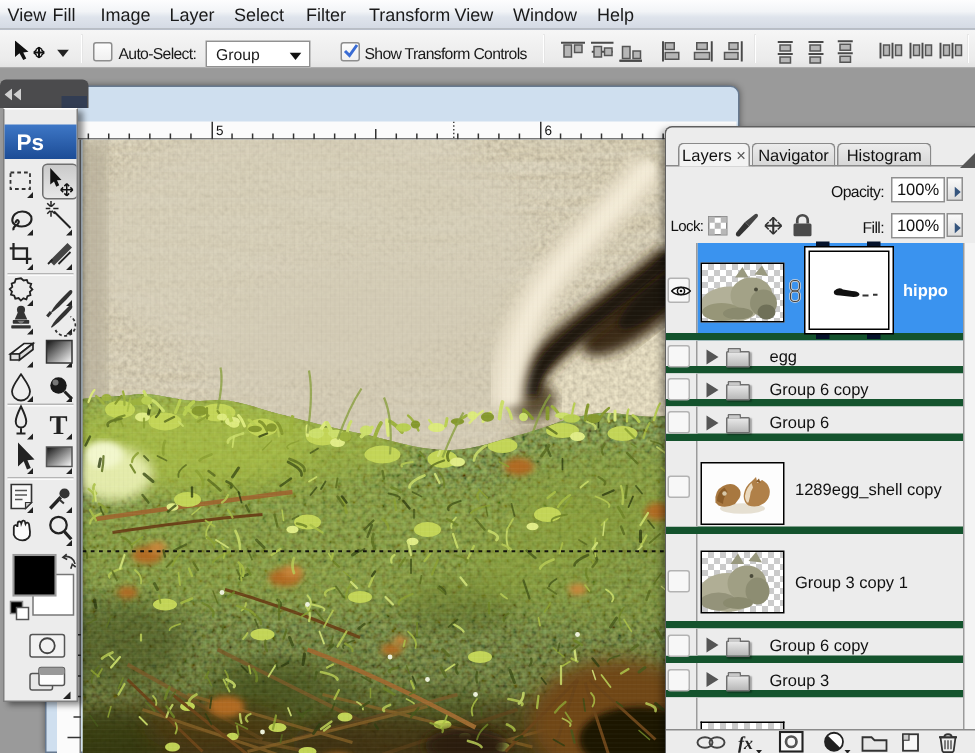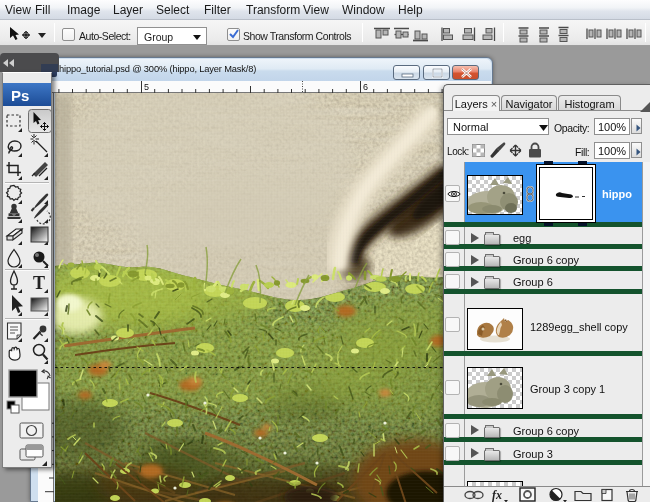--- a/index.html
+++ b/index.html
@@ -198,41 +198,20 @@
       <path d="M169 8 H179 M169 16 H179"></path>
       <path d="M188.5 7.5 H198.5 M188.5 15.5 H198.5"></path>
       <path d="M217 8.5 V19 M225 8.5 V19 M237 8.5 V19 M245 8.5 V19 M257 8.5 V19 M265 8.5 V19"></path>
     </g>
   </svg>
   <div class="vsep" style="left:503px"></div>
   <div class="vsep" style="left:645px"></div>
 </div>
 
 <div id="docwin" class="abs">
-  <div id="doctitle">
-    <div style="position:absolute;left:10px;top:5px;width:15px;height:13px;background:#2e3f63;border-radius:2px"></div>
-    <span class="t">hippo_tutorial.psd @ 300% (hippo, Layer Mask/8)</span>
-    <div class="winbtn" id="btnmin" style="left:361px">
-      <svg class="g" width="27" height="15">
-          <rect x="8" y="8" width="11" height="3" fill="#fff" stroke="#5a6b7f" stroke-width="0.8"></rect>
-        </svg>
-    </div>
-    <div class="winbtn" id="btnmax" style="left:391px">
-      <svg class="g" width="27" height="15">
-          <rect x="9" y="3" width="9" height="8" fill="none" stroke="#fff" stroke-width="2"></rect>
-          <rect x="9" y="3" width="9" height="8" fill="none" stroke="#5a6b7f" stroke-width="0.6"></rect>
-        </svg>
-    </div>
-    <div class="winbtn" id="btnclose" style="left:420px">
-      <svg class="g" width="27" height="15">
-          <path d="M9 3 L18 11 M18 3 L9 11" stroke="#fff" stroke-width="2.6"></path>
-          <path d="M9 3 L18 11 M18 3 L9 11" stroke="#7a2510" stroke-width="0.5"></path>
-        </svg>
-    </div>
-  </div>
   <div id="rulh">
     <svg width="456" height="12" style="position:absolute;left:0;top:0">
       <g stroke="#333" stroke-width="1">
         <path d="M103.5 0 V12 M322.5 0 V12"></path>
         <path d="M212.5 5 V12 M431.5 5 V12"></path>
         <path d="M7.2 8 V12 M20.9 8 V12 M34.5 8 V12 M48.2 8 V12 M61.9 8 V12 M75.6 8 V12 M89.3 8 V12 M116.7 8 V12 M130.4 8 V12 M144.0 8 V12 M157.7 8 V12 M171.4 8 V12 M185.1 8 V12 M198.8 8 V12 M226.2 8 V12 M239.9 8 V12 M253.5 8 V12 M267.2 8 V12 M280.9 8 V12 M294.6 8 V12 M308.3 8 V12 M335.7 8 V12 M349.4 8 V12 M363.0 8 V12 M376.7 8 V12 M390.4 8 V12 M404.1 8 V12 M417.8 8 V12 M445.2 8 V12"></path>
       </g>
       <text x="106" y="9" font-size="9" fill="#111" font-family="Liberation Sans">5</text>
       <text x="325" y="9" font-size="9" fill="#111" font-family="Liberation Sans">6</text>
       <line x1="264.5" y1="0" x2="264.5" y2="12" stroke="#444" stroke-dasharray="1 1.5"></line>
@@ -1085,26 +1064,20 @@
 
 <div id="panel" class="abs">
   <div class="tab" id="tab1">Layers <span style="color:#555">×</span></div>
   <div class="tab" style="left:57px;width:56px">Navigator</div>
   <div class="tab" style="left:114px;width:63px">Histogram</div>
   <div id="tabline"></div>
   <svg class="abs" style="left:196px;top:16px" width="11" height="11">
       <path d="M11 0 L11 11 L0 11 Z" fill="#555"></path>
     </svg>
 
-  <div class="fld" style="left:3px;top:33px;width:102px;height:17px">
-    <span style="position:absolute;left:5px;top:2px">Normal</span>
-    <svg class="abs" style="left:91px;top:6px" width="9" height="6">
-        <path d="M0 0 h9 l-4.5 6 z" fill="#111"></path>
-      </svg>
-  </div>
   <span class="abs" style="left:110px;top:37px;font-size:10.5px;letter-spacing:-0.4px">Opacity:</span>
   <div class="fld" style="left:150px;top:33px;width:36px;height:17px;text-align:center"><span style="position:relative;top:2px">100%</span></div>
   <div class="arrbtn" style="left:187px;top:33px"><svg width="9" height="14" style="margin:4px 0 0 2px">
         <path d="M2.5 1.5 L6.5 5 L2.5 8.5 Z" fill="#35557e"></path>
       </svg></div>
 
   <span class="abs" style="left:3px;top:61px;font-size:10px;letter-spacing:-0.4px">Lock:</span>
   <span class="abs" style="left:131px;top:61px;font-size:10.5px;letter-spacing:-0.4px">Fill:</span>
   <div class="fld" style="left:150px;top:57px;width:36px;height:17px;text-align:center"><span style="position:relative;top:2px">100%</span></div>
   <div class="arrbtn" style="left:187px;top:57px"><svg width="9" height="14" style="margin:4px 0 0 2px">

